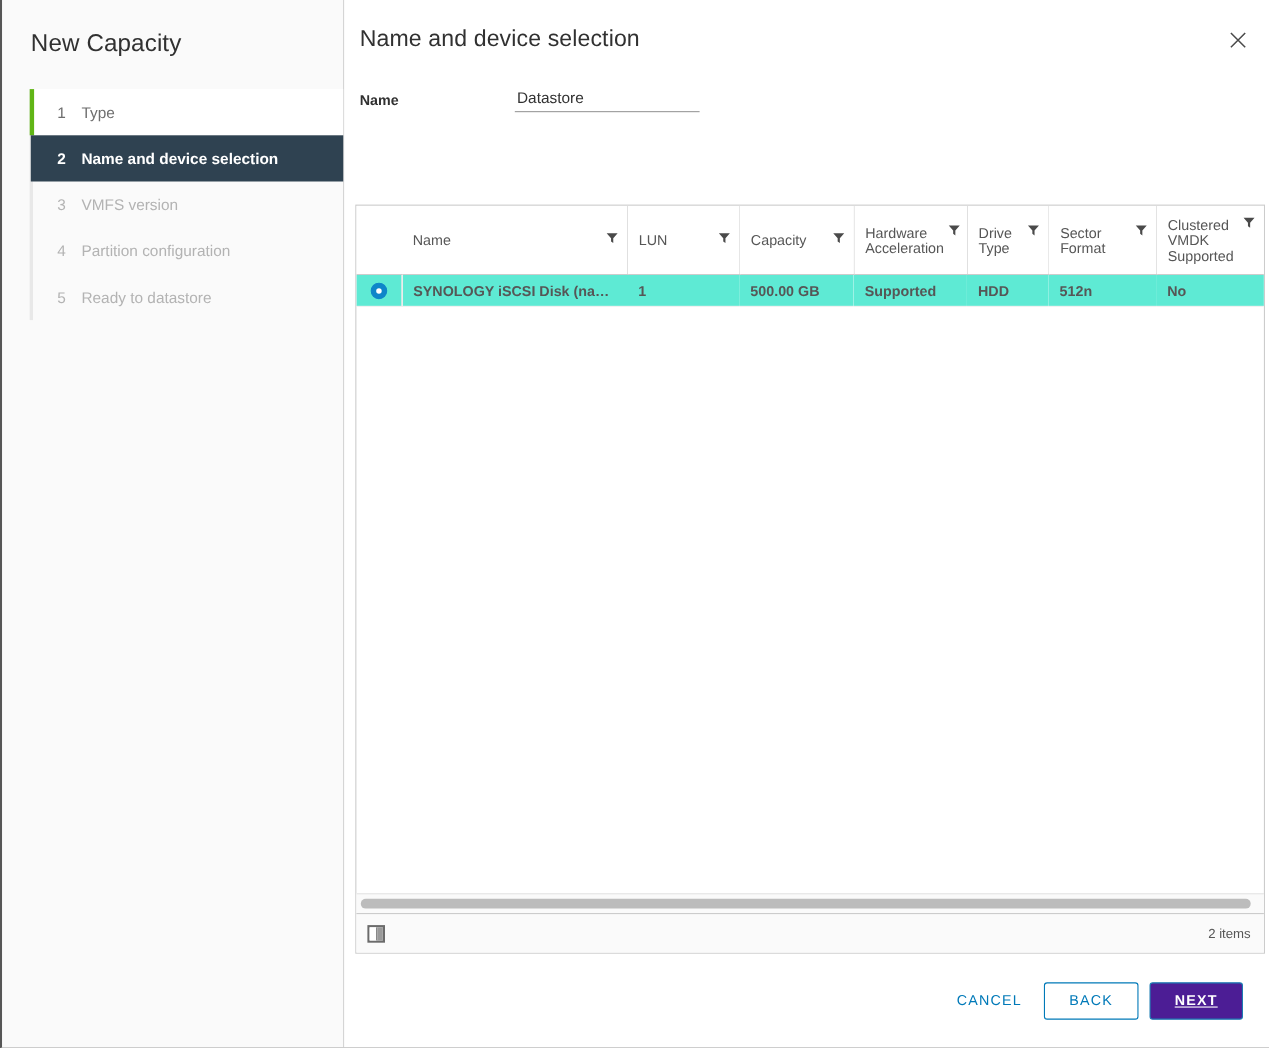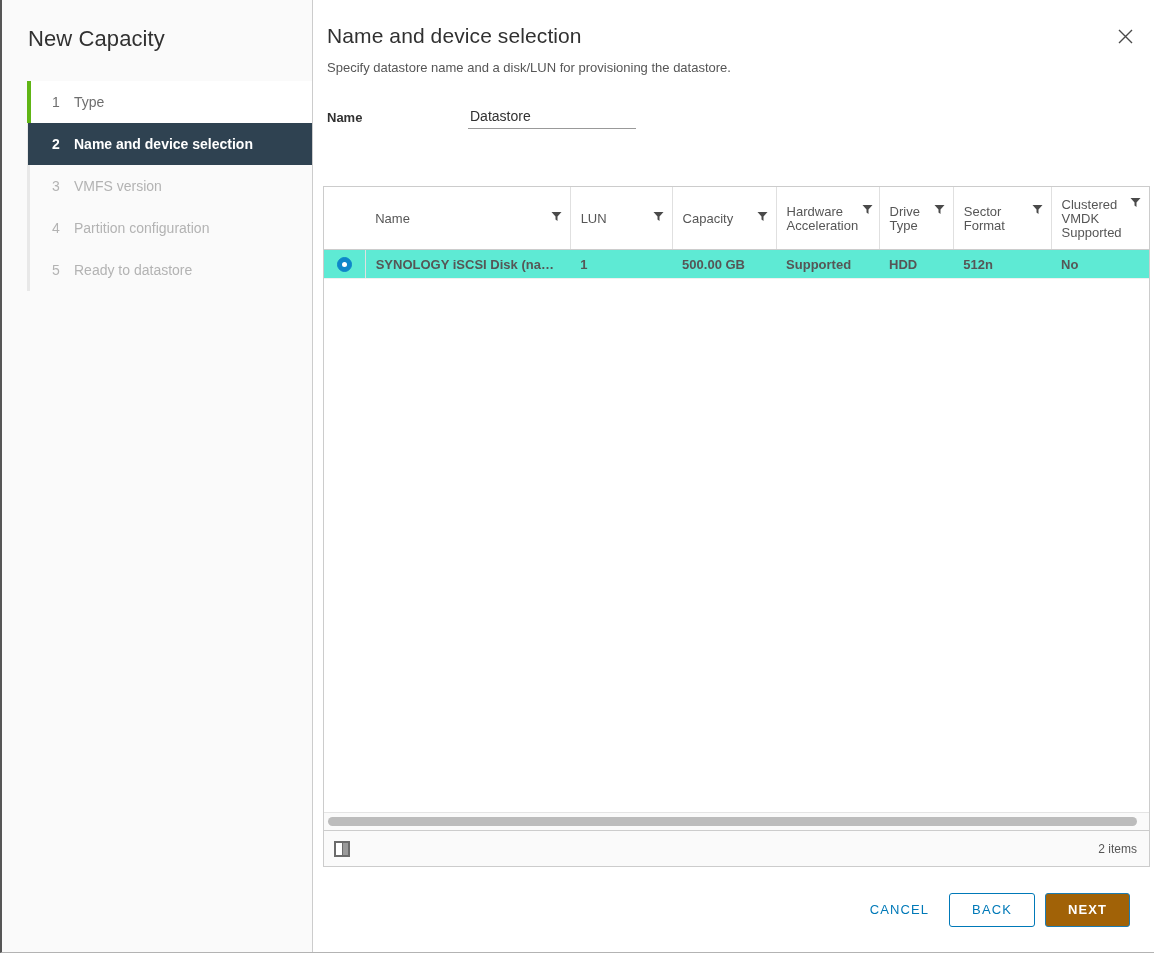--- a/index.html
+++ b/index.html
@@ -335,25 +335,26 @@
     color: #0079b8;
     padding: 0 10px;
   }
   .btn-outline {
     background: #ffffff;
     border: 1px solid #0079b8;
     color: #0079b8;
     padding: 0 22px;
   }
   .btn-primary {
-    background: #a16207;
+    background: #4c1d95;
     border: 1px solid #1b7cb3;
     color: #ffffff;
     padding: 0 22px;
     font-weight: bold;
+    text-decoration: underline;
   }
 </style>
 </head>
 <body>
 
 <div class="wizard">
 
   <div class="sidebar">
     <div class="wizard-title">New Capacity</div>
 
@@ -384,21 +385,20 @@
         <span class="num">5</span>
         <span>Ready to datastore</span>
       </div>
     </div>
   </div>
 
   <div class="main">
 
     <div class="main-head">
       <div class="page-title">Name and device selection</div>
-      <div class="page-sub">Specify datastore name and a disk/LUN for provisioning the datastore.</div>
       <div class="close-btn">
         <svg width="17" height="17" viewBox="0 0 17 17" aria-hidden="true">
           <path d="M2 2 L15 15 M15 2 L2 15" stroke="#4a4a4a" stroke-width="1.4" fill="none"></path>
         </svg>
       </div>
     </div>
 
     <div class="name-row">
       <div class="name-label">Name</div>
       <input class="name-input" type="text" value="Datastore" placeholder="Datastore name" style="">

